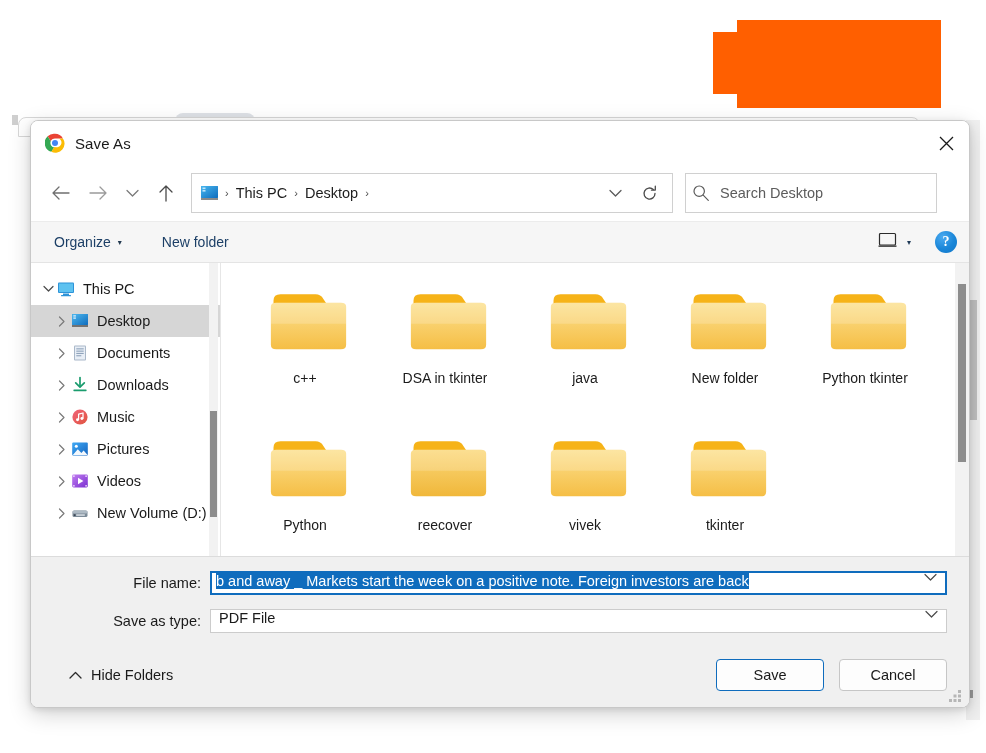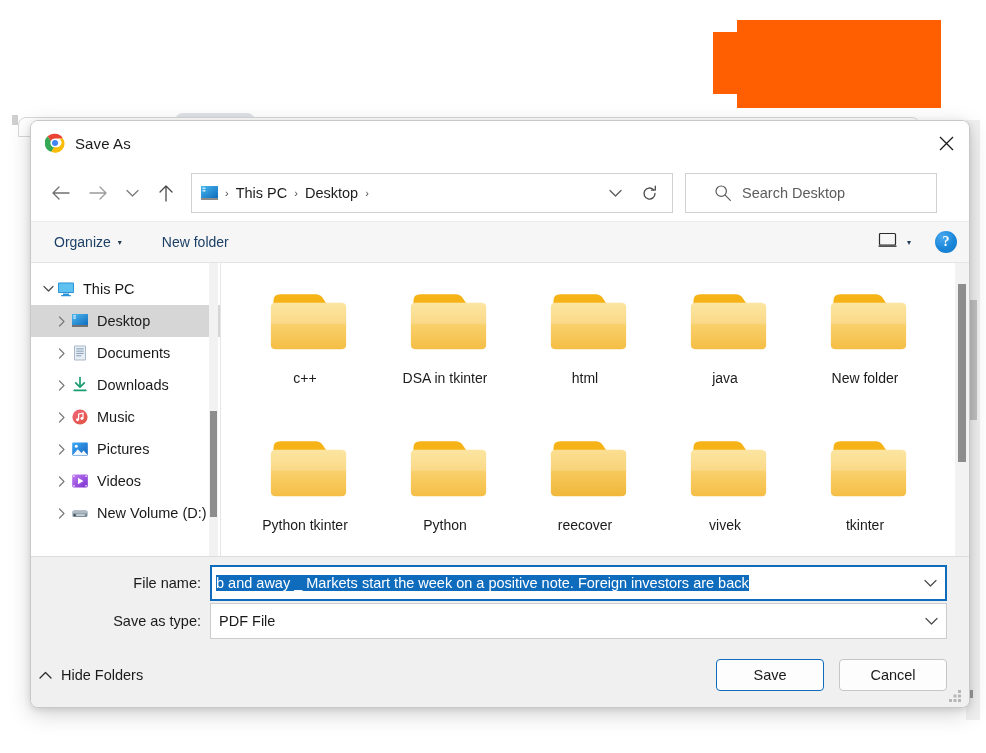--- a/index.html
+++ b/index.html
@@ -99,21 +99,21 @@
     font-size:11px; color:#4b4b4b; padding:0 1px; line-height:1;
   }
   .addr-spacer { flex:1 1 auto; }
   .addr-chev, .addr-refresh {
     width:34px; height:34px; display:flex; align-items:center; justify-content:center;
     color:#4a4a4a;
   }
   .searchbox {
     width:252px; height:40px; flex:0 0 252px;
     border:1px solid #d0d0d0; background:#ffffff;
-    display:flex; align-items:center; padding:0 28px;
+    display:flex; align-items:center; padding:0 6px;
   }
   .search-icon { width:18px; height:18px; margin-right:10px; color:#5a5a5a; flex:0 0 18px;}
   .search-ph { font-size:14.5px; color:#5c5c5c; }
 
   
   .toolbar {
     height:42px; flex:0 0 42px;
     background:#f6f6f6;
     border-top:1px solid #ececec;
     border-bottom:1px solid #e4e4e4;
@@ -213,23 +213,23 @@
     padding:10px 22px 0 22px;
   }
   .form-row {
     display:flex; align-items:center; height:32px; margin-bottom:6px;
   }
   .form-label {
     width:157px; flex:0 0 157px; text-align:right; padding-right:9px;
     font-size:14.5px; color:#1a1a1a;
   }
   .combo {
-    flex:1 1 auto; height:36px;
+    flex:1 1 auto; height:24px;
     background:#ffffff;
-    display:flex; align-items:center;
+    display:flex; align-items:flex-start;
     padding:0 0 0 0; position:relative;
   }
   .combo.focused { border:2px solid #0f6cbd; }
   .combo.plain { border:1px solid #cccccc; }
   .combo-val {
     flex:1 1 auto; font-size:14.5px; color:#1a1a1a;
     padding-left:4px; white-space:nowrap; overflow:hidden;
   }
   .combo-val .sel {
     background:#0f6cbd; color:#ffffff; padding:2px 0 3px 0;
@@ -241,21 +241,21 @@
   .combo-chev {
     width:30px; flex:0 0 30px; display:flex; align-items:center; justify-content:center;
     color:#444;
   }
 
   
   .footer {
     flex:0 0 auto; height:64px;
     background:#f0f0f0;
     display:flex; align-items:center;
-    padding:0 22px 0 8px;
+    padding:0 22px 0 38px;
     position:relative;
   }
   .hide-folders {
     display:flex; align-items:center; gap:9px;
     font-size:14.5px; color:#1b1b1b;
   }
   .foot-spacer { flex:1 1 auto; }
   .btn {
     width:108px; height:32px;
     display:flex; align-items:center; justify-content:center;
@@ -610,37 +610,20 @@
                     <stop offset="1" stop-color="#F5BE45"></stop>
                   </linearGradient>
                 </defs>
                 <g transform="translate(6,6) scale(1.75,1.55)">
                   <path d="M6 10 Q6 6 10 6 H30 Q33 6 34.5 9 L38 15 H6 Z" fill="#F6B318"></path>
                   <path d="M7 17 Q7 14.5 10 14.3 L34 13 Q37 12.9 37.5 15 L38 17 Z" fill="#f5f5f0"></path>
                   <path d="M4.5 14 Q4.5 11.5 7.5 11.5 H44.5 Q47.5 11.5 47.5 14 V38.5 Q47.5 41.5 44.5 41.5 H7.5 Q4.5 41.5 4.5 38.5 Z" fill="url(#fbf2)"></path>
                   <path d="M4.5 14 Q4.5 11.5 7.5 11.5 H44.5 Q47.5 11.5 47.5 14 V25 H4.5 Z" fill="#ffffff" opacity="0.18"></path>
                 </g>
               </svg></span>
-            <span class="cell-label">html</span>
-          </div>
-          <div class="cell">
-            <span class="folder-ico"><svg viewBox="0 0 96 80" width="96" height="80">
-                <defs>
-                  <linearGradient id="fbf2" x1="0" y1="0" x2="0" y2="1">
-                    <stop offset="0" stop-color="#FCE08E"></stop>
-                    <stop offset="1" stop-color="#F5BE45"></stop>
-                  </linearGradient>
-                </defs>
-                <g transform="translate(6,6) scale(1.75,1.55)">
-                  <path d="M6 10 Q6 6 10 6 H30 Q33 6 34.5 9 L38 15 H6 Z" fill="#F6B318"></path>
-                  <path d="M7 17 Q7 14.5 10 14.3 L34 13 Q37 12.9 37.5 15 L38 17 Z" fill="#f5f5f0"></path>
-                  <path d="M4.5 14 Q4.5 11.5 7.5 11.5 H44.5 Q47.5 11.5 47.5 14 V38.5 Q47.5 41.5 44.5 41.5 H7.5 Q4.5 41.5 4.5 38.5 Z" fill="url(#fbf2)"></path>
-                  <path d="M4.5 14 Q4.5 11.5 7.5 11.5 H44.5 Q47.5 11.5 47.5 14 V25 H4.5 Z" fill="#ffffff" opacity="0.18"></path>
-                </g>
-              </svg></span>
             <span class="cell-label">java</span>
           </div>
           <div class="cell">
             <span class="folder-ico"><svg viewBox="0 0 96 80" width="96" height="80">
                 <defs>
                   <linearGradient id="fbf2" x1="0" y1="0" x2="0" y2="1">
                     <stop offset="0" stop-color="#FCE08E"></stop>
                     <stop offset="1" stop-color="#F5BE45"></stop>
                   </linearGradient>
                 </defs>

